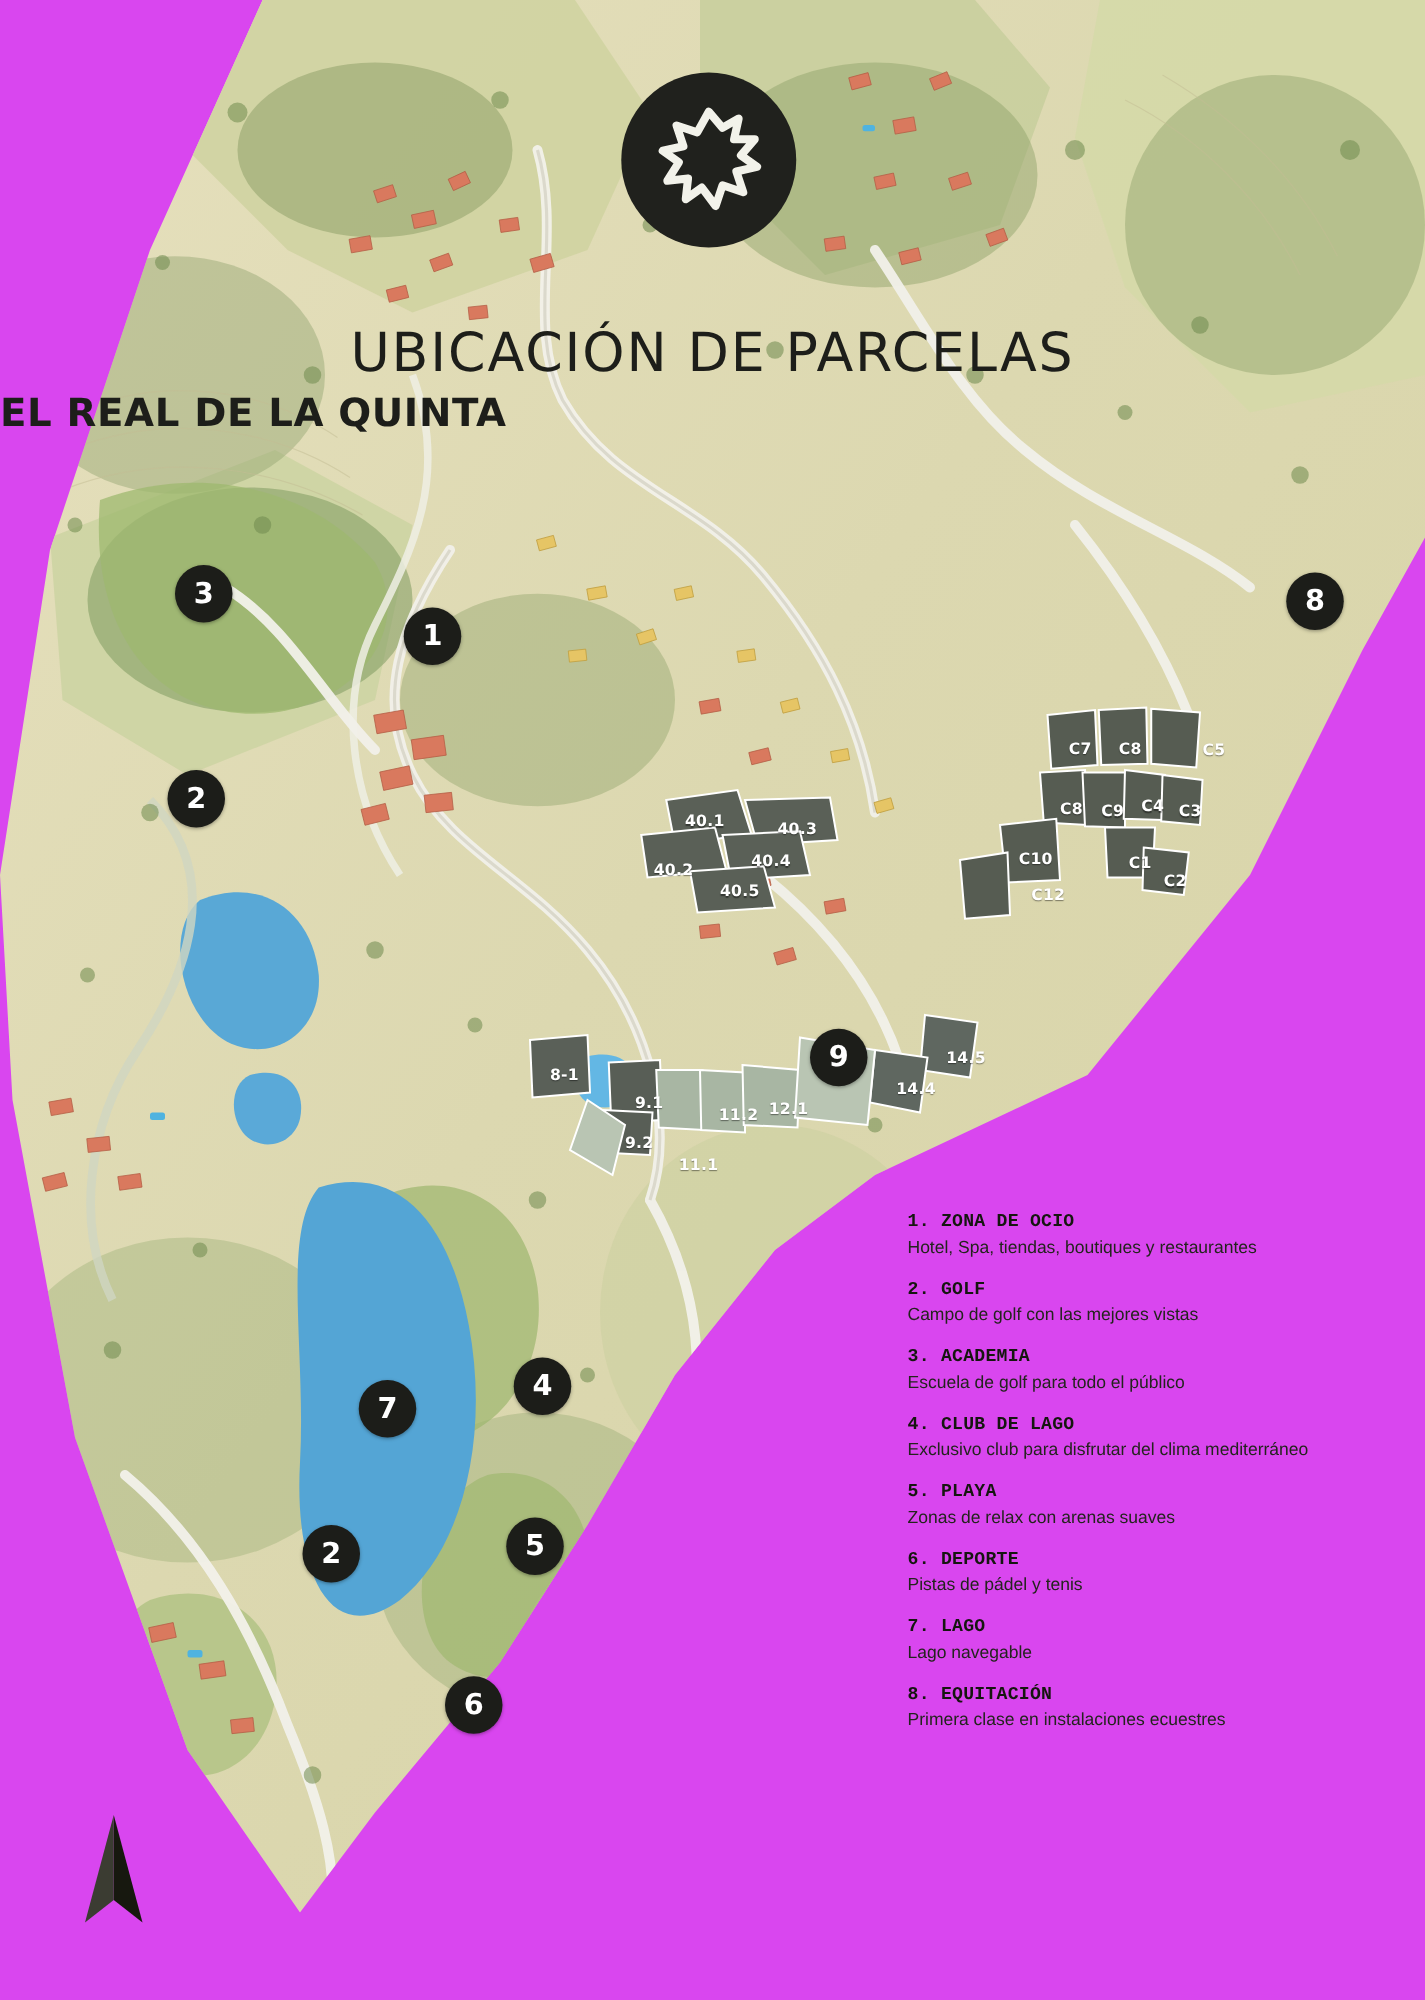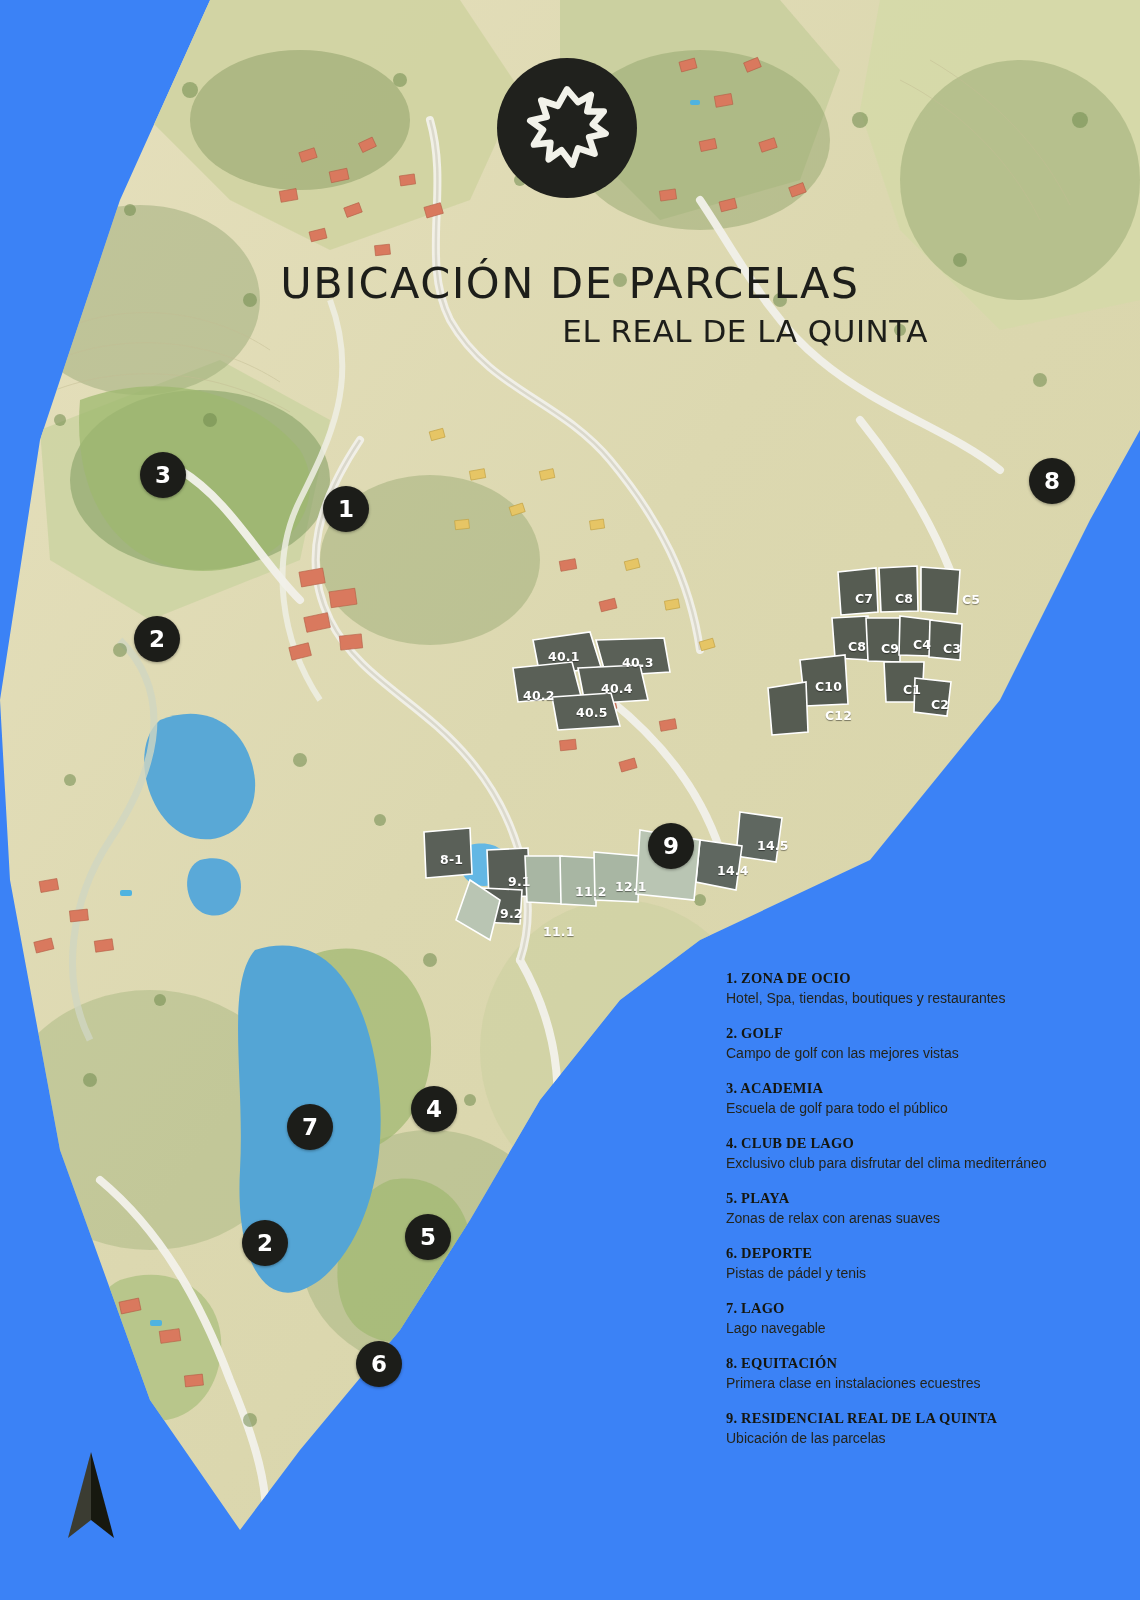--- a/index.html
+++ b/index.html
@@ -8,21 +8,21 @@
     background: #ffffff;
   }
   body {
     font-family: "Liberation Sans", sans-serif;
   }
   #page {
     position: relative;
     width: 1140px;
     height: 1600px;
     overflow: hidden;
-    background: #3b82f6;
+    background: #d946ef;
   }
 
   
   #map-canvas {
     position: absolute;
     left: 0; top: 0;
     width: 1140px;
     height: 1600px;
   }
 
@@ -51,25 +51,25 @@
     letter-spacing: 1.5px;
     color: #1d1e1a;
     font-weight: 400;
     font-family: "DejaVu Sans", sans-serif;
   }
   #title-sub {
     position: absolute;
     left: 0;
     top: 313px;
     width: 928px;
-    text-align: right;
+    text-align: left;
     font-size: 31px;
     letter-spacing: 0.5px;
     color: #1d1e1a;
-    font-weight: normal;
+    font-weight: bold;
     font-family: "DejaVu Sans", sans-serif;
   }
 
   
   .poi {
     position: absolute;
     width: 46px;
     height: 46px;
     border-radius: 50%;
     background: #1c1d19;
@@ -101,21 +101,21 @@
     left: 726px;
     top: 970px;
     width: 400px;
   }
   .legend-entry { margin-bottom: 19px; }
   .legend-title {
     font-size: 14.5px;
     font-weight: bold;
     color: #15160f;
     letter-spacing: 0.2px;
-    font-family: Liberation Serif, serif;
+    font-family: Liberation Mono, monospace;
     margin-bottom: 3px;
   }
   .legend-desc {
     font-size: 14px;
     color: #23241d;
     font-family: "Liberation Sans", sans-serif;
   }
 
   
   #north-arrow {
@@ -422,24 +422,20 @@
         <div class="legend-desc">Pistas de pádel y tenis</div>
       </div>
       <div class="legend-entry">
         <div class="legend-title">7. LAGO</div>
         <div class="legend-desc">Lago navegable</div>
       </div>
       <div class="legend-entry">
         <div class="legend-title">8.  EQUITACIÓN</div>
         <div class="legend-desc">Primera clase en instalaciones ecuestres</div>
       </div>
-      <div class="legend-entry">
-        <div class="legend-title">9. RESIDENCIAL REAL DE LA QUINTA</div>
-        <div class="legend-desc">Ubicación de las parcelas</div>
-      </div>
     </div>
 
   <svg id="north-arrow" viewBox="0 0 58 90">
     <path d="M29 0 L52 86 L29 68 Z" fill="#17180f"></path>
     <path d="M29 0 L6 86 L29 68 Z" fill="#3b3c32"></path>
   </svg>
 
 </div>
 
 </body></html>

